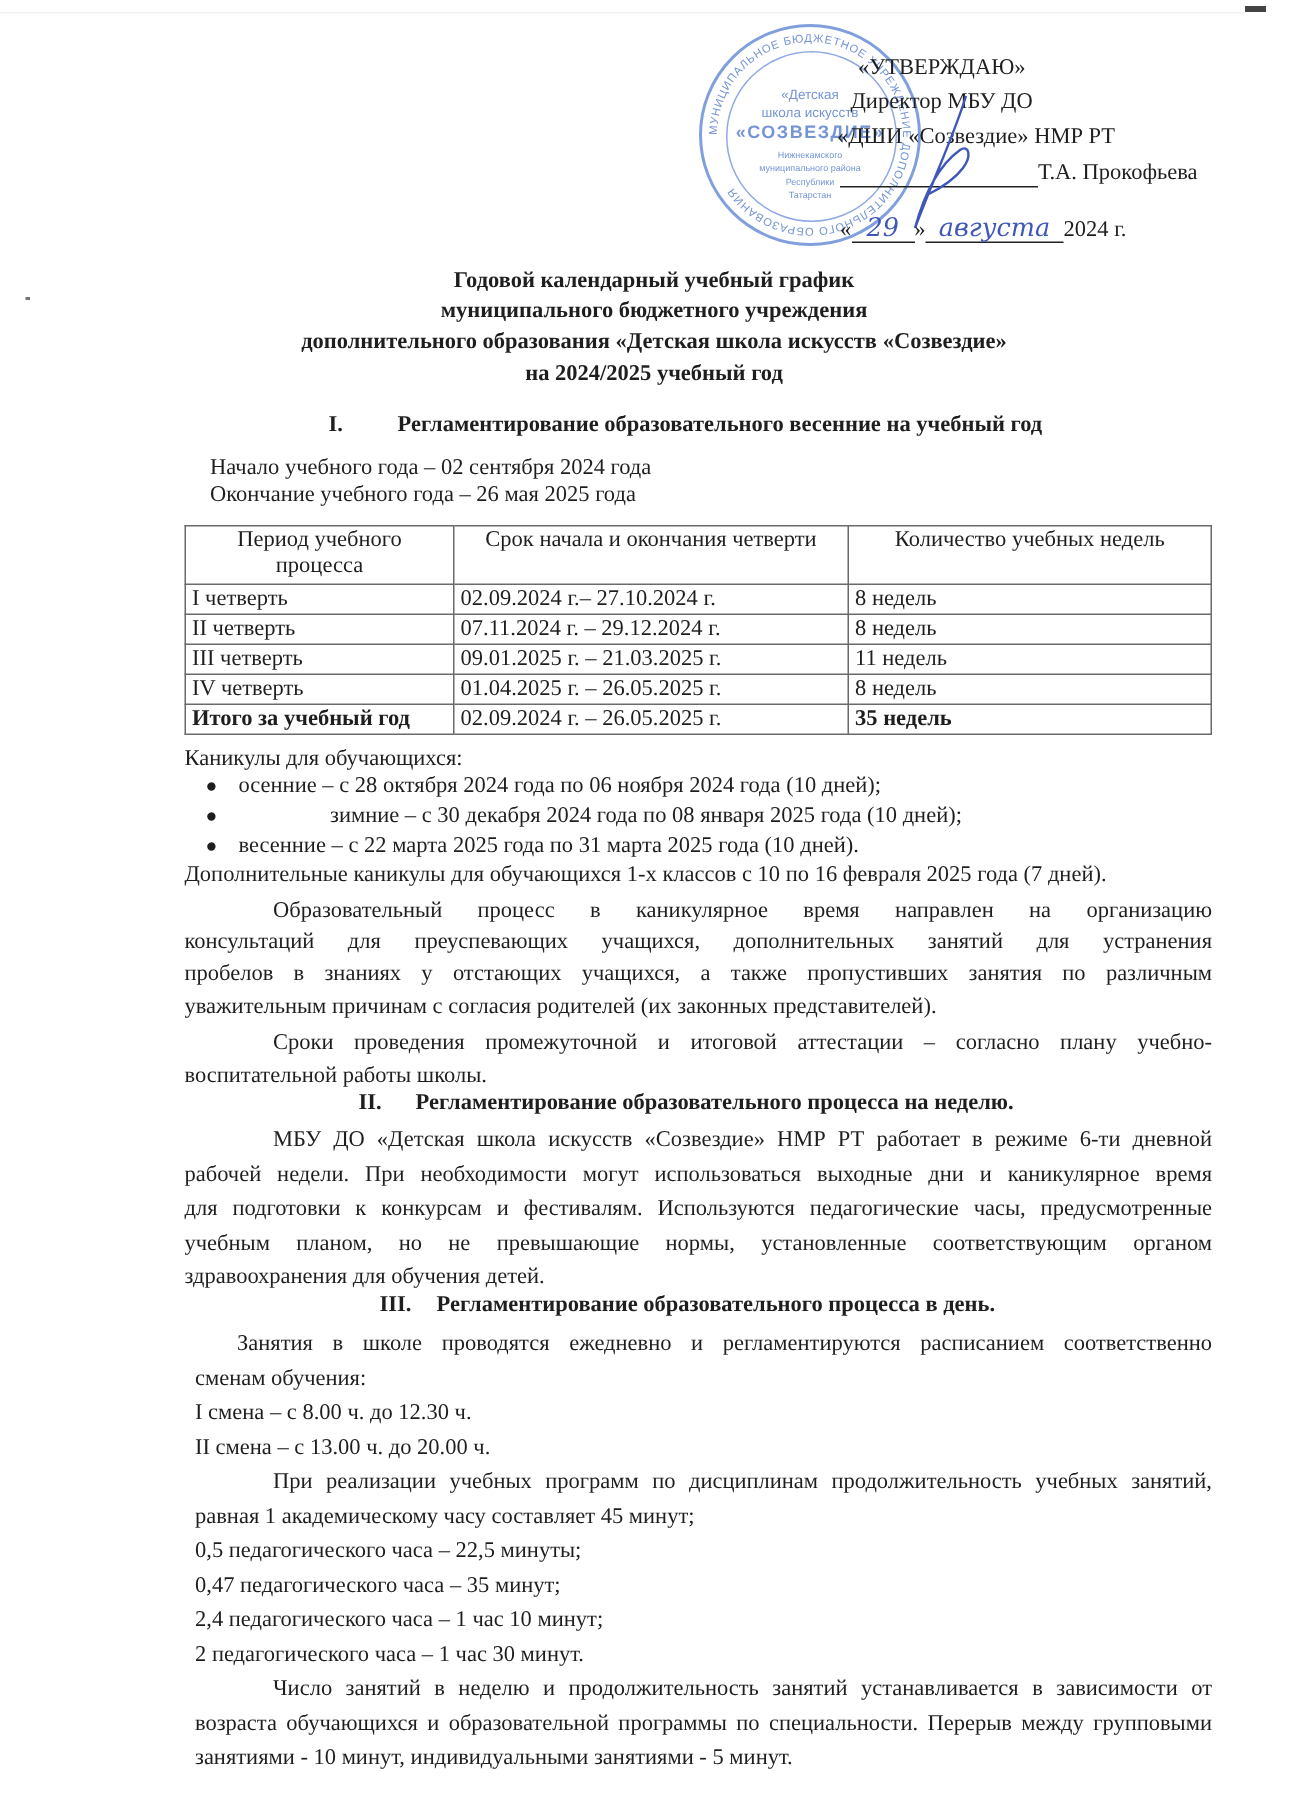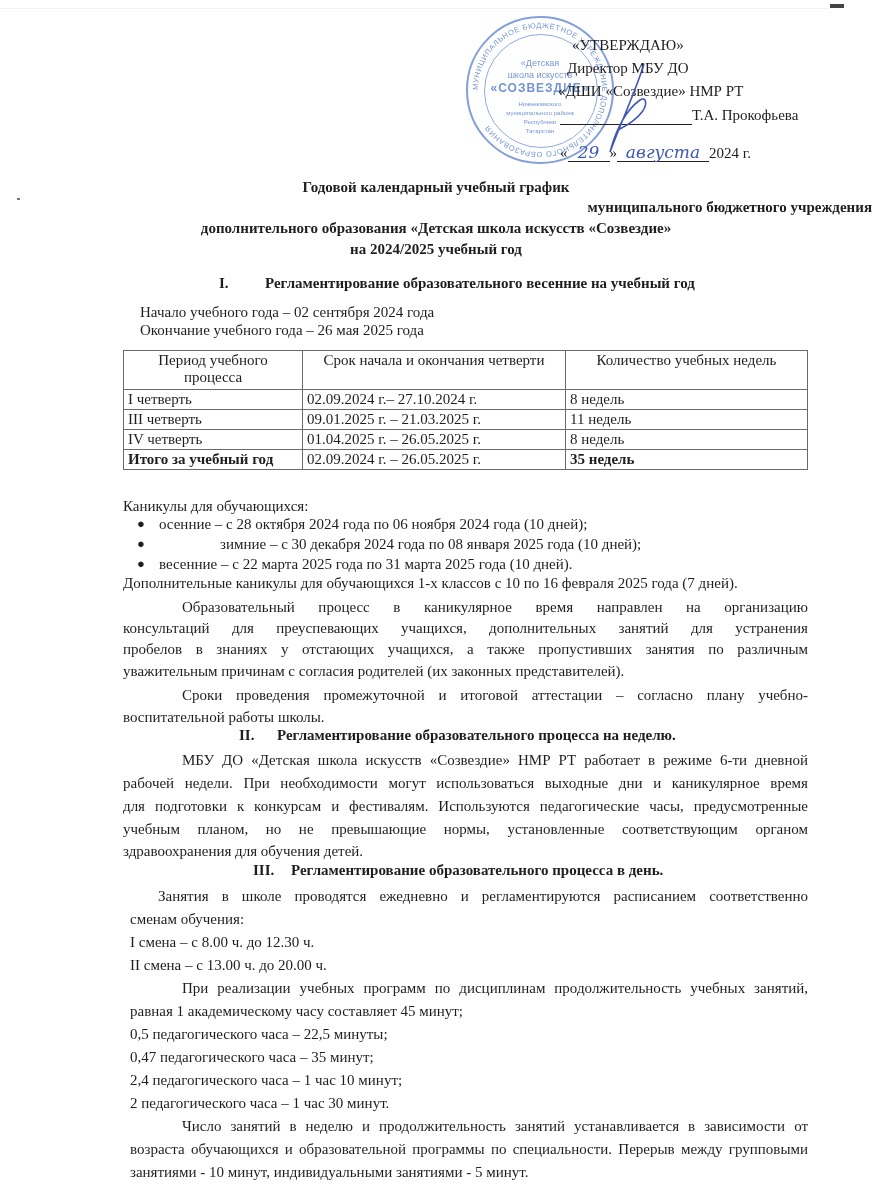--- a/index.html
+++ b/index.html
@@ -115,21 +115,21 @@
   <span class="underline-blank" style="width:132px;">&nbsp;</span><span>Т.А. Прокофьева</span>
 </div>
 <svg class="abs signature" viewBox="0 0 60 100">
   <path d="M48,4 C40,30 28,55 14,92 M14,92 C20,70 30,50 44,40 C50,36 52,44 46,52 C40,60 30,66 22,70" stroke="#3f57b8" stroke-width="1.6" fill="none"></path>
 </svg>
 <div class="abs approve" style="top:143px;left:560px;">
   <span>«</span><span class="underline-blank handwrite" style="width:42px;text-align:center;">29</span><span>»</span><span class="underline-blank handwrite" style="width:92px;text-align:center;font-style:italic;">августа</span><span>2024 г.</span>
 </div>
 
 <div class="abs title" style="top:178px;">Годовой календарный учебный график</div>
-<div class="abs title" style="top:198px;text-align:right;">муниципального бюджетного учреждения</div>
+<div class="abs title" style="top:198px;">муниципального бюджетного учреждения</div>
 <div class="abs title" style="top:219px;">дополнительного образования «Детская школа искусств «Созвездие»</div>
 <div class="abs title" style="top:240px;">на 2024/2025 учебный год</div>
 
 <div class="abs section" style="top:275px;left:219px;">
   <span class="num" style="width:46px;">I.</span><span>Регламентирование  образовательного весенние  на учебный год</span>
 </div>
 <div class="line" style="top:303px;left:140px;">Начало учебного года – 02 сентября 2024 года</div>
 <div class="line" style="top:321px;left:140px;">Окончание учебного года – 26 мая 2025 года</div>
 
 <table class="quarters">
@@ -137,20 +137,25 @@
     <tr>
       <th class="c1">Период  учебного процесса</th>
       <th class="c2">Срок начала и окончания четверти</th>
       <th>Количество учебных недель</th>
     </tr>
   </thead>
   <tbody>
     <tr>
       <td>I  четверть</td>
       <td>02.09.2024 г.– 27.10.2024 г.</td>
+      <td>8 недель</td>
+    </tr>
+    <tr>
+      <td>II  четверть</td>
+      <td>07.11.2024 г. – 29.12.2024 г.</td>
       <td>8 недель</td>
     </tr>
     <tr>
       <td>III  четверть</td>
       <td>09.01.2025 г. – 21.03.2025 г.</td>
       <td>11 недель</td>
     </tr>
     <tr>
       <td>IV  четверть</td>
       <td>01.04.2025 г. – 26.05.2025 г.</td>

